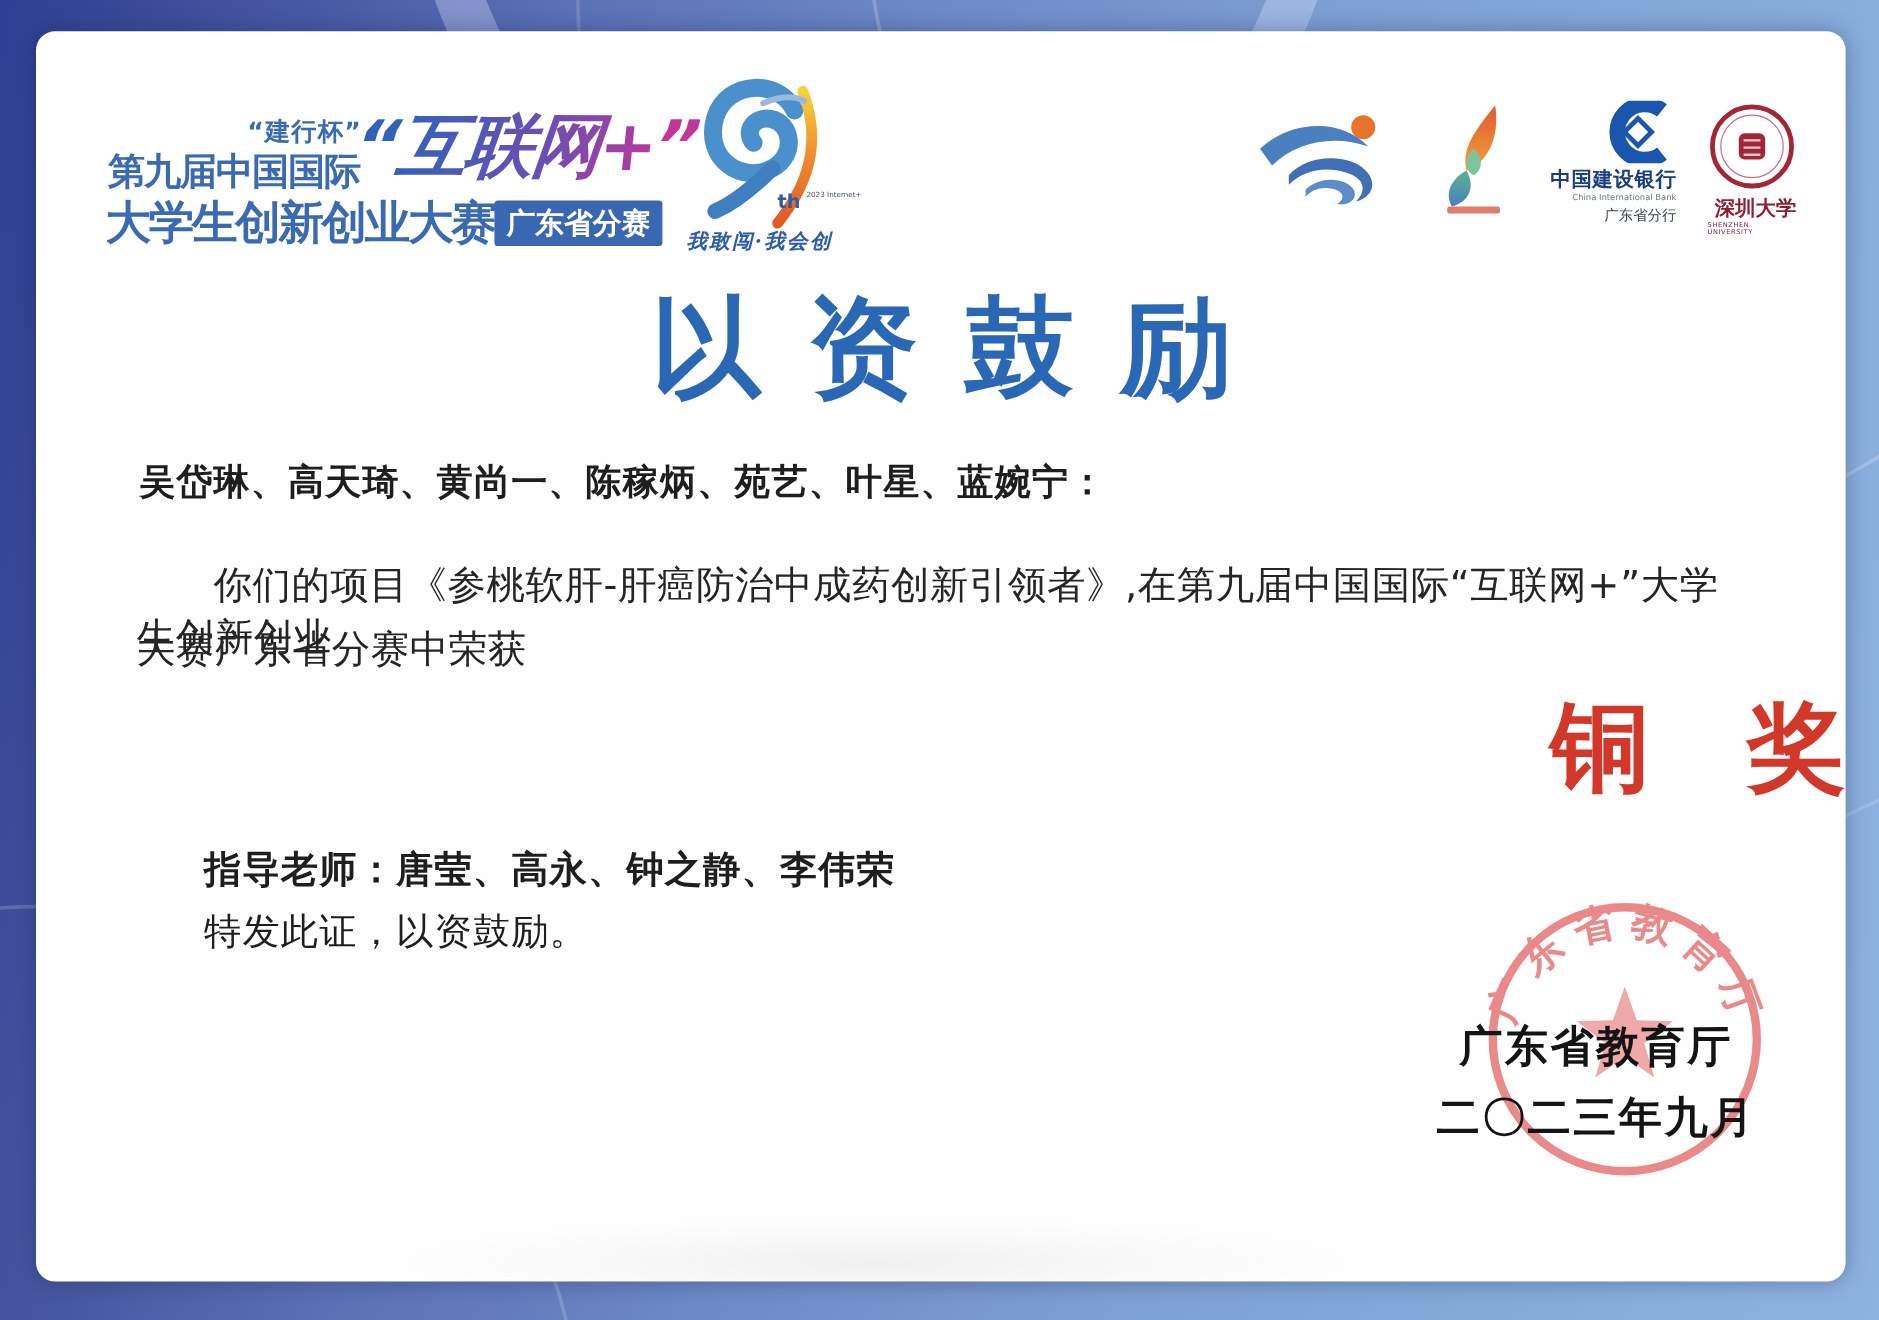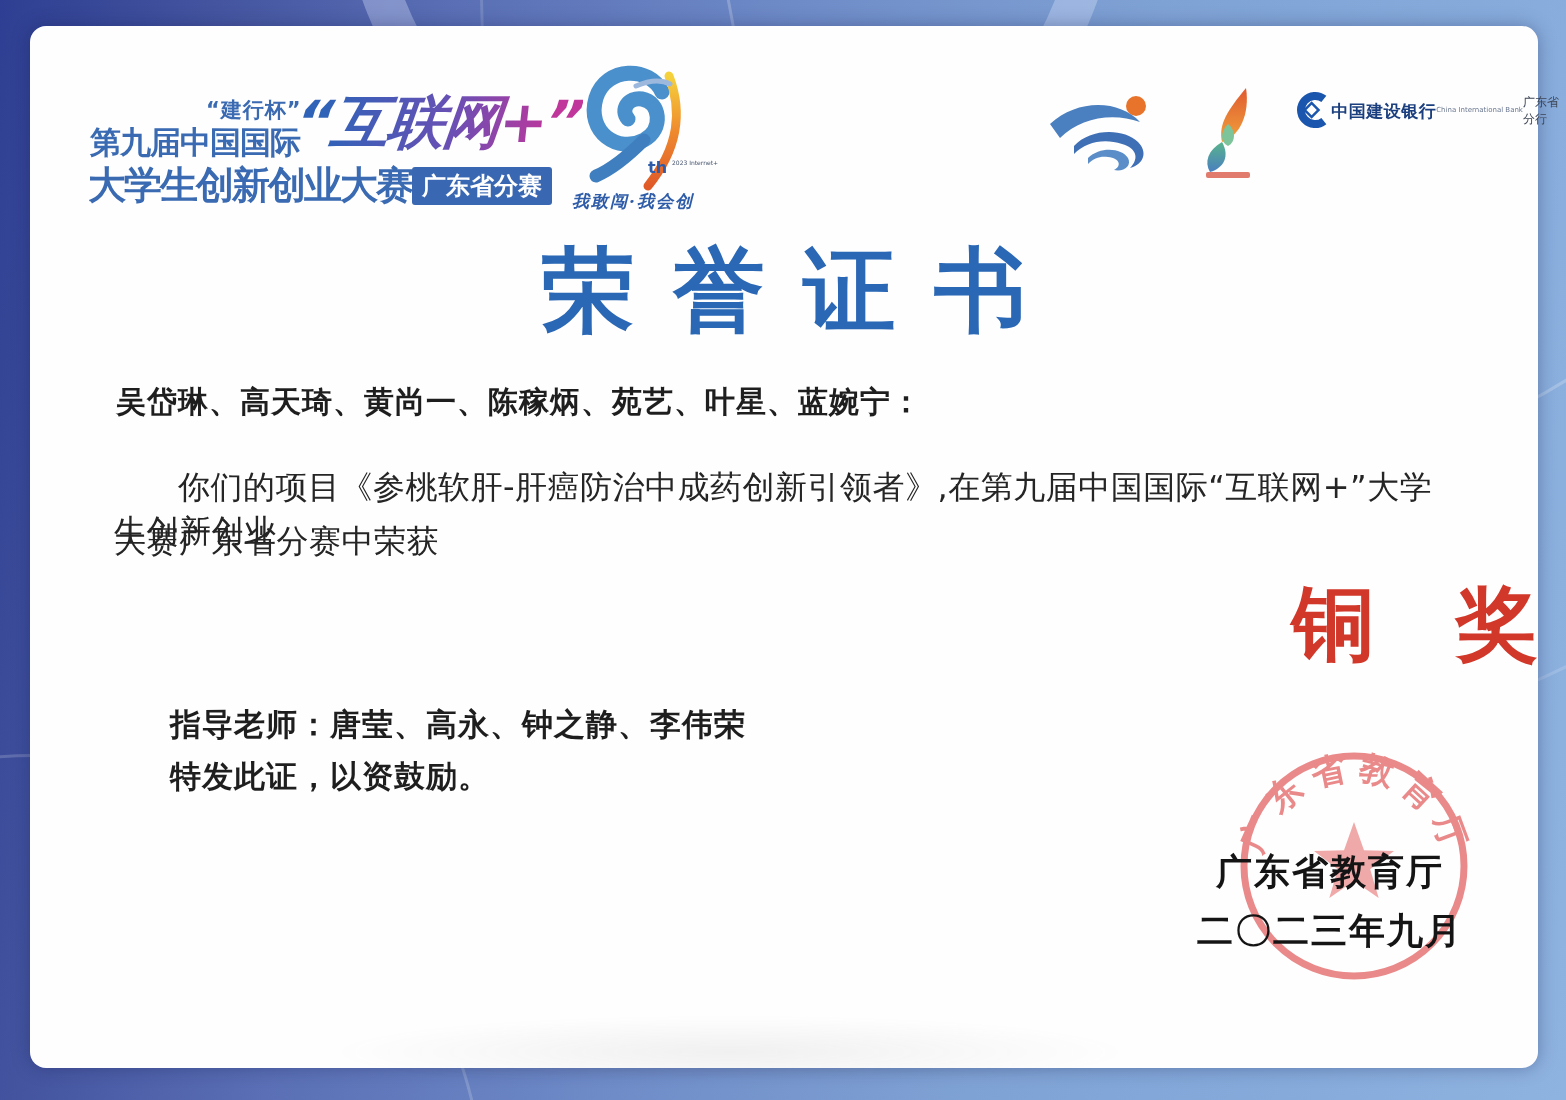--- a/index.html
+++ b/index.html
@@ -31,41 +31,41 @@
   .ev-l2{font-size:38px;font-weight:bold;letter-spacing:-2px;white-space:nowrap;}
   .ev-badge{background:#3a67b2;color:#fff;font-size:24px;font-weight:bold;padding:3px 10px;border-radius:3px;white-space:nowrap;}
   .ev-en{position:absolute;left:2px;top:124px;font-size:10.5px;font-weight:bold;color:#4a76b4;white-space:nowrap;}
   
   .ninth{position:absolute;left:512px;top:32px;width:170px;height:170px;margin-left:24px;}
   .ninth-th{position:absolute;left:82px;top:100px;font-size:16px;font-weight:bold;color:#2e5ca8;}
   .ninth-note{position:absolute;left:106px;top:102px;font-size:6px;color:#46536e;width:50px;line-height:1.1;}
   .ninth-slogan{position:absolute;left:6px;top:132px;font-size:17px;font-weight:bold;font-style:italic;color:#2e5ca8;font-family:"DejaVu Serif","Liberation Serif",serif;white-space:nowrap;letter-spacing:2px;}
   
   .sponsors{position:absolute;left:1014px;top:58px;width:450px;height:150px;display:flex;align-items:flex-start;gap:26px;}
-  .sp{display:flex;flex-direction:row;align-items:center;}
+  .sp{display:flex;flex-direction:column;align-items:flex-end;}
   .ccb-cn{font-size:17px;font-weight:bold;color:#1b3f7e;white-space:nowrap;margin-top:2px;letter-spacing:.5px;}
   .ccb-en{font-size:7px;color:#6b7890;white-space:nowrap;}
   .ccb-br{font-size:12px;color:#3c4454;font-family:"DejaVu Serif","Liberation Serif",serif;margin-top:2px;}
   .szu-cn{font-size:17px;font-weight:bold;color:#8d1f33;font-family:"DejaVu Serif","Liberation Serif",serif;white-space:nowrap;margin-top:2px;}
   .szu-en{font-size:5.5px;color:#8d1f33;letter-spacing:.5px;}
   
   .title{position:absolute;left:0;top:218px;width:100%;text-align:center;
     font-family:"DejaVu Serif","Liberation Serif",serif;font-weight:bold;
     font-size:92px;color:#2a68b6;letter-spacing:.42em;text-indent:.42em;line-height:1;}
   .recipients{position:absolute;left:86px;top:356px;font-size:30px;font-weight:bold;color:#1e1e1e;
     font-family:"DejaVu Serif","Liberation Serif",serif;letter-spacing:1px;}
   .bodyline{position:absolute;left:84px;width:1350px;font-size:32px;color:#252525;letter-spacing:.5px;}
   .b1{top:440px;text-indent:2em;}
   .b2{top:494px;}
   .award{position:absolute;left:0;top:552px;width:100%;text-align:right;
     font-family:"DejaVu Serif","Liberation Serif",serif;font-weight:bold;
     font-size:82px;color:#d2382a;line-height:1.1;}
   .advisors{position:absolute;left:140px;top:678px;font-size:31px;font-weight:bold;color:#1e1e1e;
     font-family:"DejaVu Serif","Liberation Serif",serif;letter-spacing:1px;}
-  .closing{position:absolute;left:140px;top:730px;font-size:31px;font-weight:bold;color:#1e1e1e;
+  .closing{position:absolute;left:140px;top:730px;font-size:31px;font-weight:normal;color:#1e1e1e;
     font-family:"DejaVu Serif","Liberation Serif",serif;letter-spacing:1px;}
   .issuerblock{position:absolute;left:1150px;top:822px;width:300px;text-align:center;z-index:3;}
   .issuer{font-size:36px;font-weight:bold;color:#141414;letter-spacing:2px;}
   .idate{font-size:36px;font-weight:bold;color:#141414;margin-top:10px;letter-spacing:2px;}
   .seal{position:absolute;left:1204px;top:720px;width:240px;height:240px;z-index:2;opacity:.9;}
   .ghost{position:absolute;left:300px;top:990px;width:800px;height:60px;z-index:1;
     background:radial-gradient(ellipse at 50% 60%,rgba(120,120,120,.10),rgba(120,120,120,0) 70%);
     filter:blur(2px);}
 </style>
 </head>
@@ -152,21 +152,21 @@
         <circle cx="37" cy="38" r="33" fill="none" stroke="#a32638" stroke-width="4"></circle>
         <circle cx="37" cy="38" r="26" fill="none" stroke="#c4707e" stroke-width="1"></circle>
         <rect x="26" y="27" width="22" height="22" rx="5" fill="#a32638"></rect>
         <path d="M30 33 h14 M30 39 h14 M30 45 h14" stroke="#e8c8cd" stroke-width="2"></path>
       </svg>
       <div class="szu-cn">深圳大学</div>
       <div class="szu-en">SHENZHEN UNIVERSITY</div>
     </div>
   </div>
 
-  <div class="title">荣誉证书</div>
+  <div class="title">以资鼓励</div>
 
   <div class="recipients">吴岱琳、高天琦、黄尚一、陈稼炳、苑艺、叶星、蓝婉宁：</div>
 
   <div class="bodyline b1">你们的项目《参桃软肝-肝癌防治中成药创新引领者》,在第九届中国国际“互联网+”大学生创新创业</div>
   <div class="bodyline b2">大赛广东省分赛中荣获</div>
 
   <div class="award">铜　奖</div>
 
   <div class="advisors">指导老师：唐莹、高永、钟之静、李伟荣</div>
   <div class="closing">特发此证，以资鼓励。</div>

